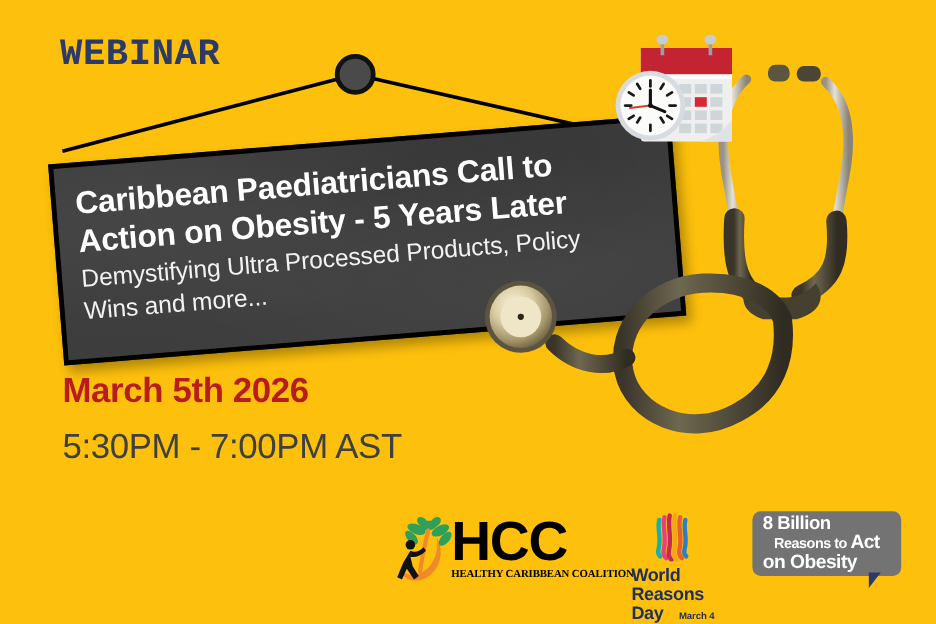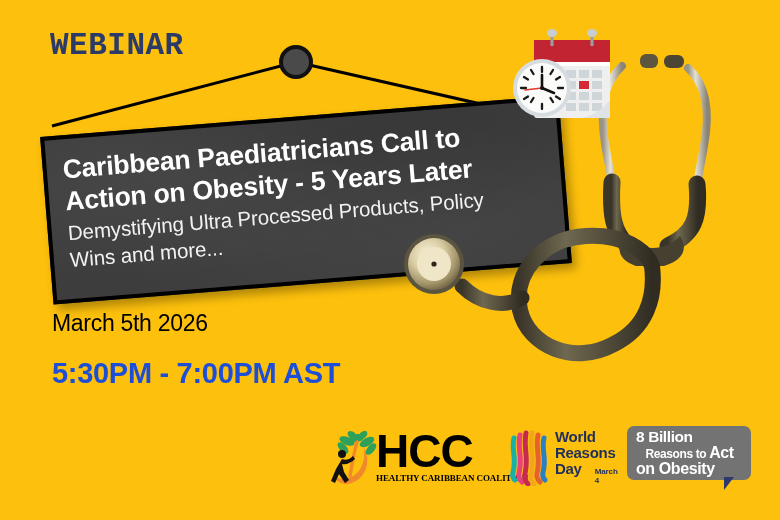--- a/index.html
+++ b/index.html
@@ -86,32 +86,32 @@
     letter-spacing: -0.1px;
     white-space: nowrap;
     margin-top: 2px;
   }
 
   
   #date-text {
     position: absolute;
     left: 52px;
     top: 310px;
-    font-size: 23px;
-    font-weight: normal;
-    color: #000000;
+    font-size: 29px;
+    font-weight: bold;
+    color: #b91c1c;
     letter-spacing: -0.3px;
   }
   #time-text {
     position: absolute;
     left: 52px;
     top: 357px;
     font-size: 29px;
-    font-weight: bold;
-    color: #1d4ed8;
+    font-weight: normal;
+    color: #404040;
     letter-spacing: -0.3px;
   }
 
   
   #calendar-clock {
     position: absolute;
     left: 506px;
     top: 26px;
     width: 112px;
     height: 104px;
@@ -173,20 +173,21 @@
   }
 
   
   #wod-logo {
     position: relative;
     width: 104px;
     height: 62px;
     display: flex;
     align-items: center;
     gap: 4px;
+    flex-direction: column;
   }
   #wod-ribbons { width: 42px; height: 58px; flex: 0 0 42px; }
   #wod-words {
     display: flex;
     flex-direction: column;
     color: #1F2E5A;
     font-weight: bold;
     line-height: 1.07;
   }
   .wod-line { font-size: 15px; letter-spacing: -0.3px; white-space: nowrap; }

